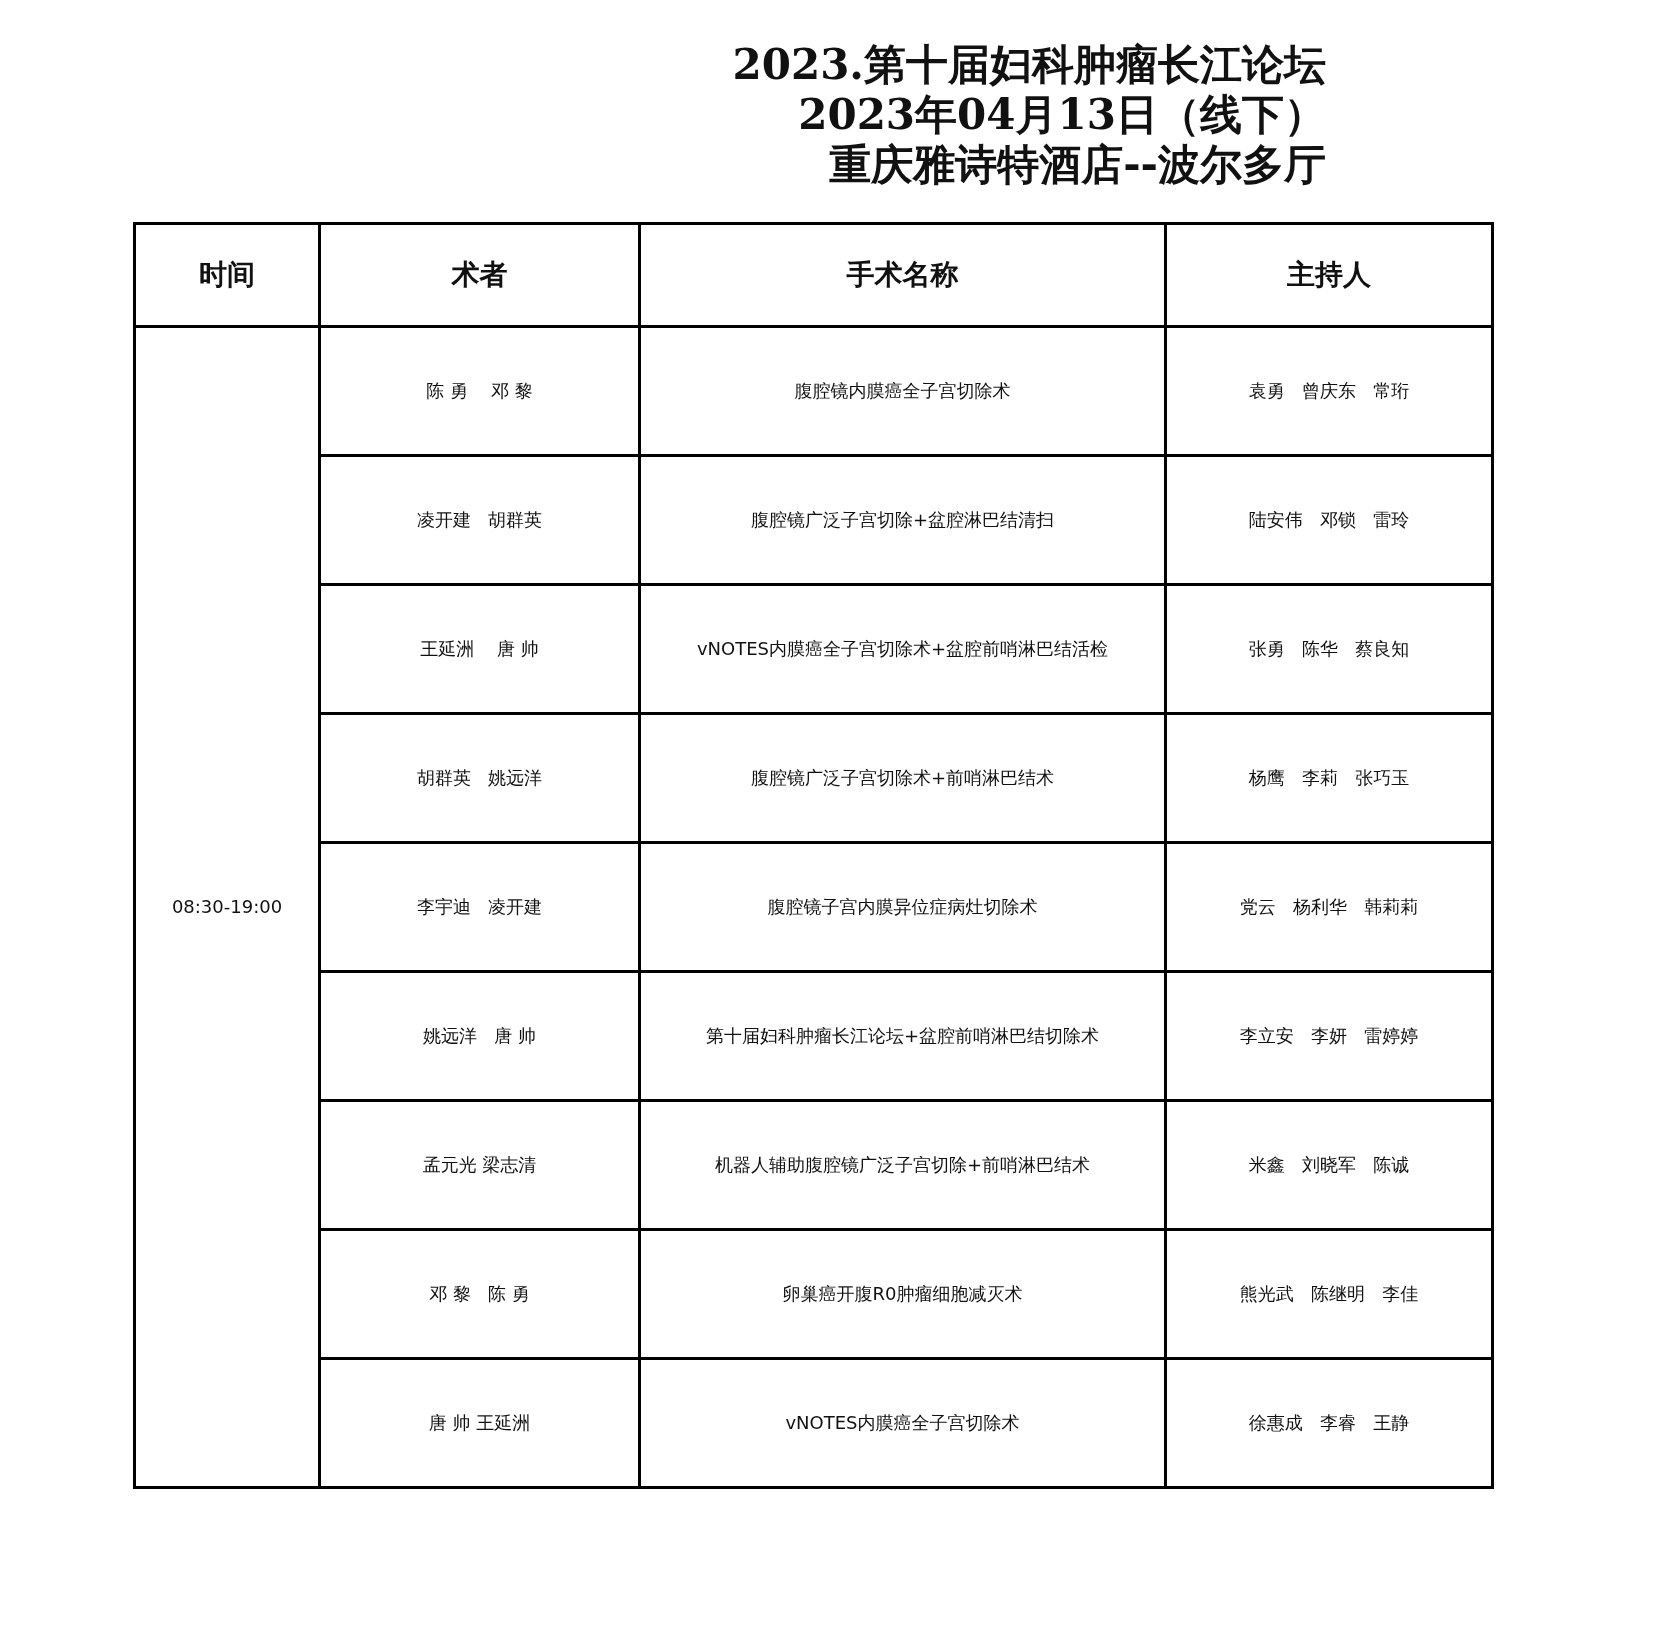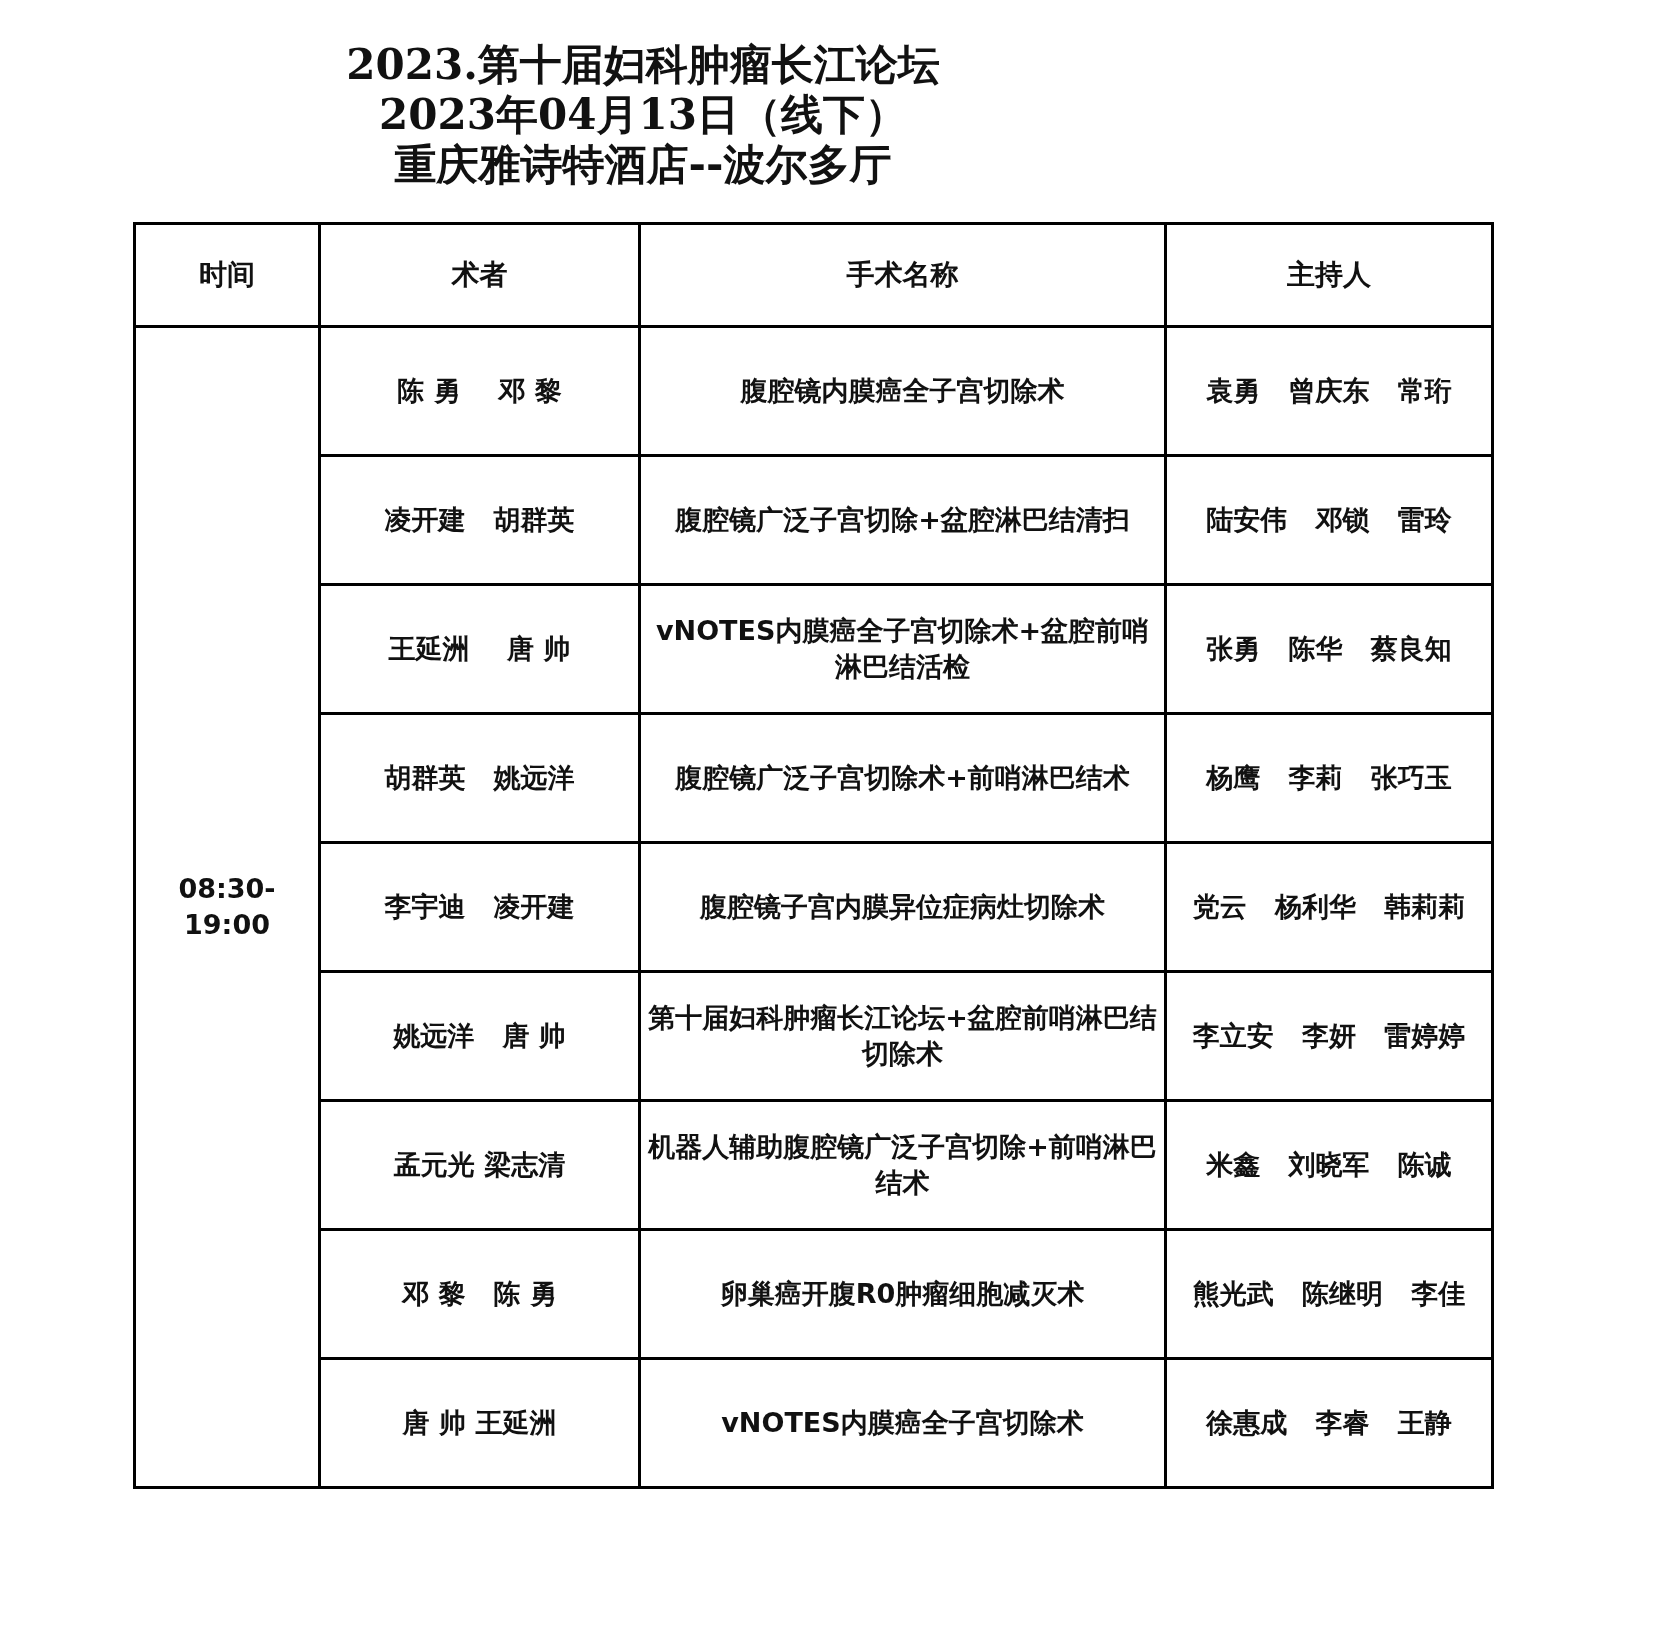--- a/index.html
+++ b/index.html
@@ -12,21 +12,21 @@
       height: 1640px;
       position: relative;
       font-family: "DejaVu Serif", "Liberation Serif", serif;
       color: #111111;
     }
     .title-block {
       position: absolute;
       left: 0;
       top: 40px;
       width: 1326px;
-      text-align: center;
+      text-align: right;
       font-weight: bold;
       font-size: 42px;
       line-height: 50px;
       letter-spacing: 0px;
     }
     .title-line {
       display: block;
       white-space: nowrap;
     }
     .title-line.l1 { margin-left: -40px; }
@@ -49,24 +49,24 @@
       padding: 0 6px;
     }
     table.schedule th {
       height: 100px;
       font-family: "DejaVu Sans", "Liberation Sans", sans-serif;
       font-weight: bold;
       font-size: 28px;
     }
     table.schedule td {
       height: 126px;
-      font-size: 27px;
+      font-size: 18px;
       line-height: 36px;
       font-family: "DejaVu Sans", "Liberation Sans", sans-serif;
-      font-weight: bold;
+      font-weight: normal;
     }
     td.time-cell {
       font-family: "DejaVu Sans Mono", "Liberation Mono", monospace;
       font-size: 24px;
       letter-spacing: 0px;
     }
     td.proc-cell {
       font-size: 27px;
     }
     .names {

